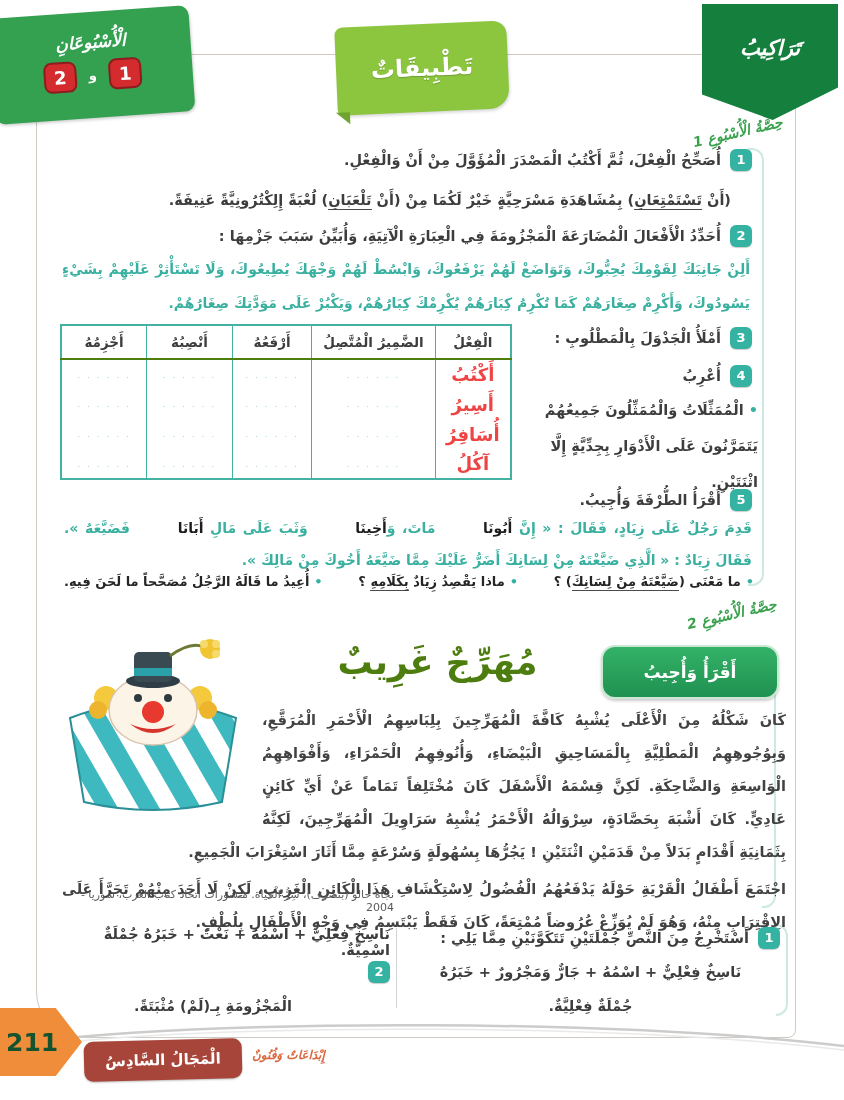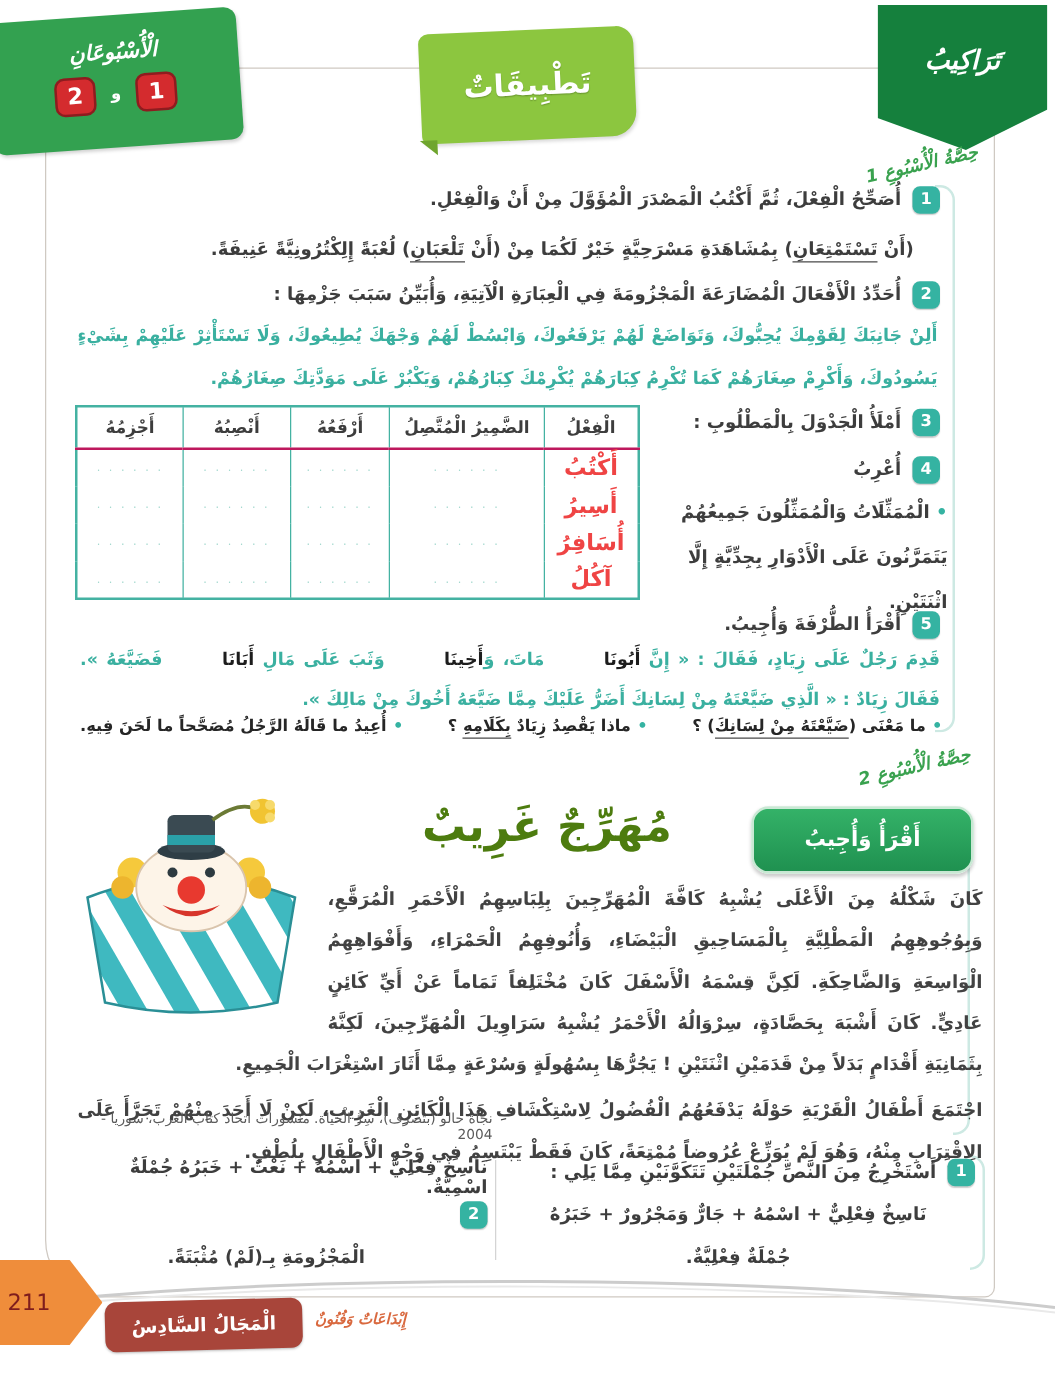--- a/index.html
+++ b/index.html
@@ -48,21 +48,21 @@
 
   .bracket{position:absolute;border-right:2px solid #cde9e3;border-top:2px solid #cde9e3;
     border-bottom:2px solid #cde9e3;border-radius:0 12px 12px 0;z-index:1;}
 
   
   table.gram{position:absolute;left:60px;top:324px;width:452px;border-collapse:collapse;
     direction:rtl;z-index:2;background:#fff;}
   table.gram th,table.gram td{border-left:1.5px solid #44b2a2;padding:4px 4px;text-align:center;}
   table.gram th:last-child,table.gram td:last-child{border-left:none;}
   table.gram{border:2px solid #44b2a2;}
-  table.gram thead th{border-bottom:2px solid #be185d;font-size:13.5px;font-weight:bold;color:#3d3d3d;height:34px;}
+  table.gram thead th{border-bottom:2px solid #4d7c0f;font-size:13.5px;font-weight:bold;color:#3d3d3d;height:34px;}
   table.gram td{height:30px;}
   td.verb{font-size:18px;font-weight:bold;color:#ef4444;}
   td.dots{color:#a5d9cf;font-size:9px;letter-spacing:2px;}
 
   
   .read-btn{position:absolute;left:601px;top:645px;width:178px;height:54px;z-index:2;
     background:linear-gradient(#34b268,#1f9150);border:2.5px solid #c9e8d4;border-radius:14px;
     display:flex;align-items:center;justify-content:center;box-shadow:0 2px 3px rgba(0,0,0,.2);}
   .read-btn span{color:#fff;font-size:17px;font-weight:bold;}
   .story-title{position:absolute;left:295px;top:642px;width:285px;text-align:center;z-index:2;
@@ -77,21 +77,21 @@
   .clown-svg{position:absolute;left:50px;top:636px;z-index:2;}
 
   
   .center-line{position:absolute;direction:rtl;text-align:center;font-size:14.5px;font-weight:bold;
     color:#3d3d3d;z-index:2;line-height:24px;}
   .col-divider{position:absolute;left:396px;top:928px;height:80px;border-left:1.5px solid #d4d4d4;z-index:2;}
 
   .curl-svg{position:absolute;left:0;top:1000px;z-index:2;}
   .pageno-badge{position:absolute;left:0;top:1008px;width:82px;height:68px;background:#ef8d3b;z-index:3;
     clip-path:polygon(0 0,68% 0,100% 50%,68% 100%,0 100%);display:flex;align-items:center;}
-  .pageno-badge span{color:#7f1d1d;font-weight:normal;font-size:18px;margin-left:6px;}
+  .pageno-badge span{color:#14532d;font-weight:bold;font-size:25px;margin-left:6px;}
   .domain-badge{position:absolute;left:84px;top:1040px;width:158px;height:40px;background:#a8453a;z-index:3;
     border-radius:9px;transform:rotate(-1.5deg);display:flex;align-items:center;justify-content:center;
     box-shadow:0 1px 2px rgba(0,0,0,.25);}
   .domain-badge span{color:#fff;font-weight:bold;font-size:15px;direction:rtl;}
   .footer-label{position:absolute;left:252px;top:1048px;z-index:3;color:#d9693f;font-weight:bold;
     font-size:12px;font-style:italic;direction:rtl;}
 </style>
 </head>
 <body>
 

